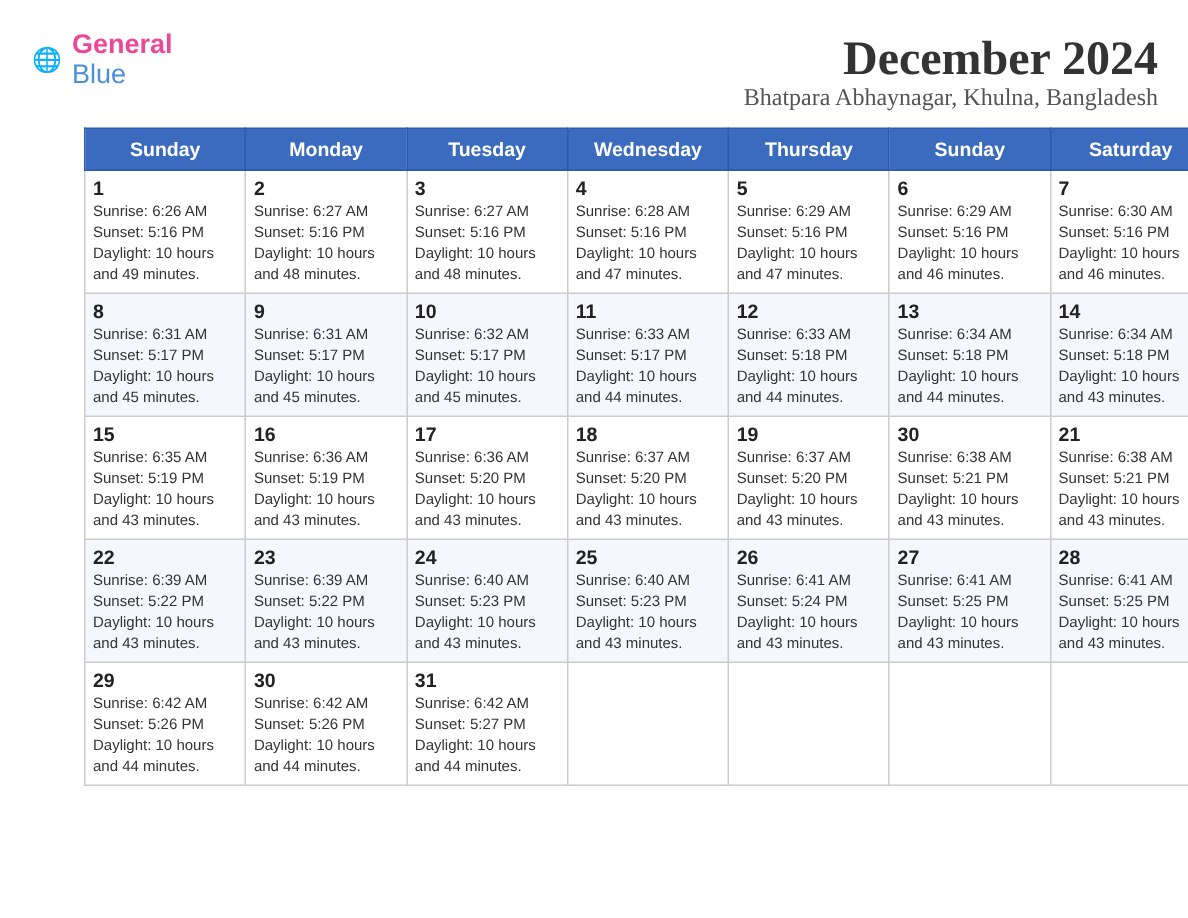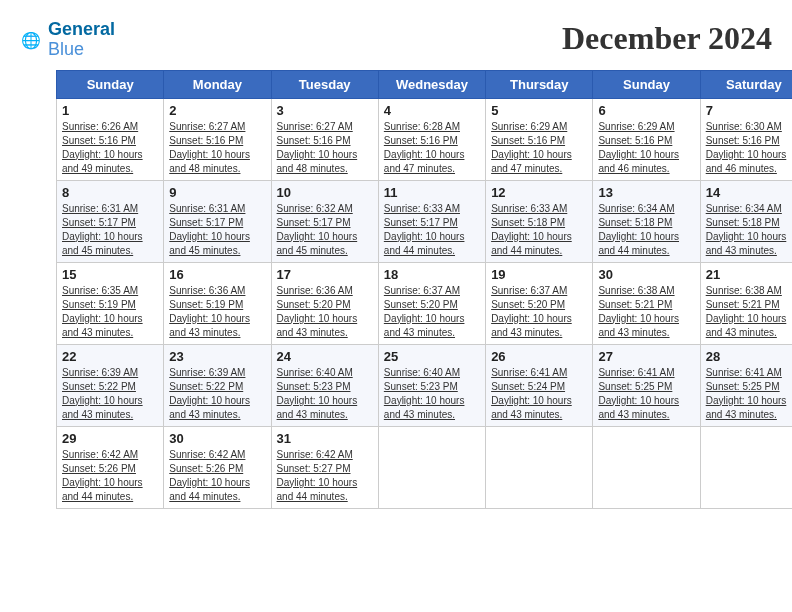--- a/index.html
+++ b/index.html
@@ -17,21 +17,21 @@
       margin-bottom: 10px;
     }
     .logo {
       display: flex;
       align-items: center;
       gap: 4px;
     }
     .logo-text-general {
       font-size: 18px;
       font-weight: bold;
-      color: #0369a1;
+      color: #ec4899;
       line-height: 1.1;
     }
     .logo-text-blue {
       font-size: 18px;
       font-weight: normal;
       color: #4a90d9;
       line-height: 1.1;
     }
     .logo-icon {
       width: 24px;
@@ -79,21 +79,20 @@
     .day-number {
       font-size: 13px;
       font-weight: bold;
       color: #222;
       margin-bottom: 2px;
     }
     .day-info {
       font-size: 10px;
       color: #333;
       line-height: 1.4;
-      text-decoration: underline;
     }
     .empty-cell {
       background: #f9f9f9;
     }
   </style>
 </head>
 <body>
 
 <div class="header-section">
   <div class="logo">
@@ -104,20 +103,21 @@
       <div>
         <span class="logo-text-general">General</span>
       </div>
       <div>
         <span class="logo-text-blue">Blue</span>
       </div>
     </div>
   </div>
   <div class="title-section">
     <div class="month-title">December 2024</div>
+    <div class="location-subtitle">Bhatpara Abhaynagar, Khulna, Bangladesh</div>
   </div>
 </div>
 
 <table class="calendar-table">
   <thead>
     <tr id="header-row">
         <th>Sunday</th>
         <th>Monday</th>
         <th>Tuesday</th>
         <th>Wednesday</th>

